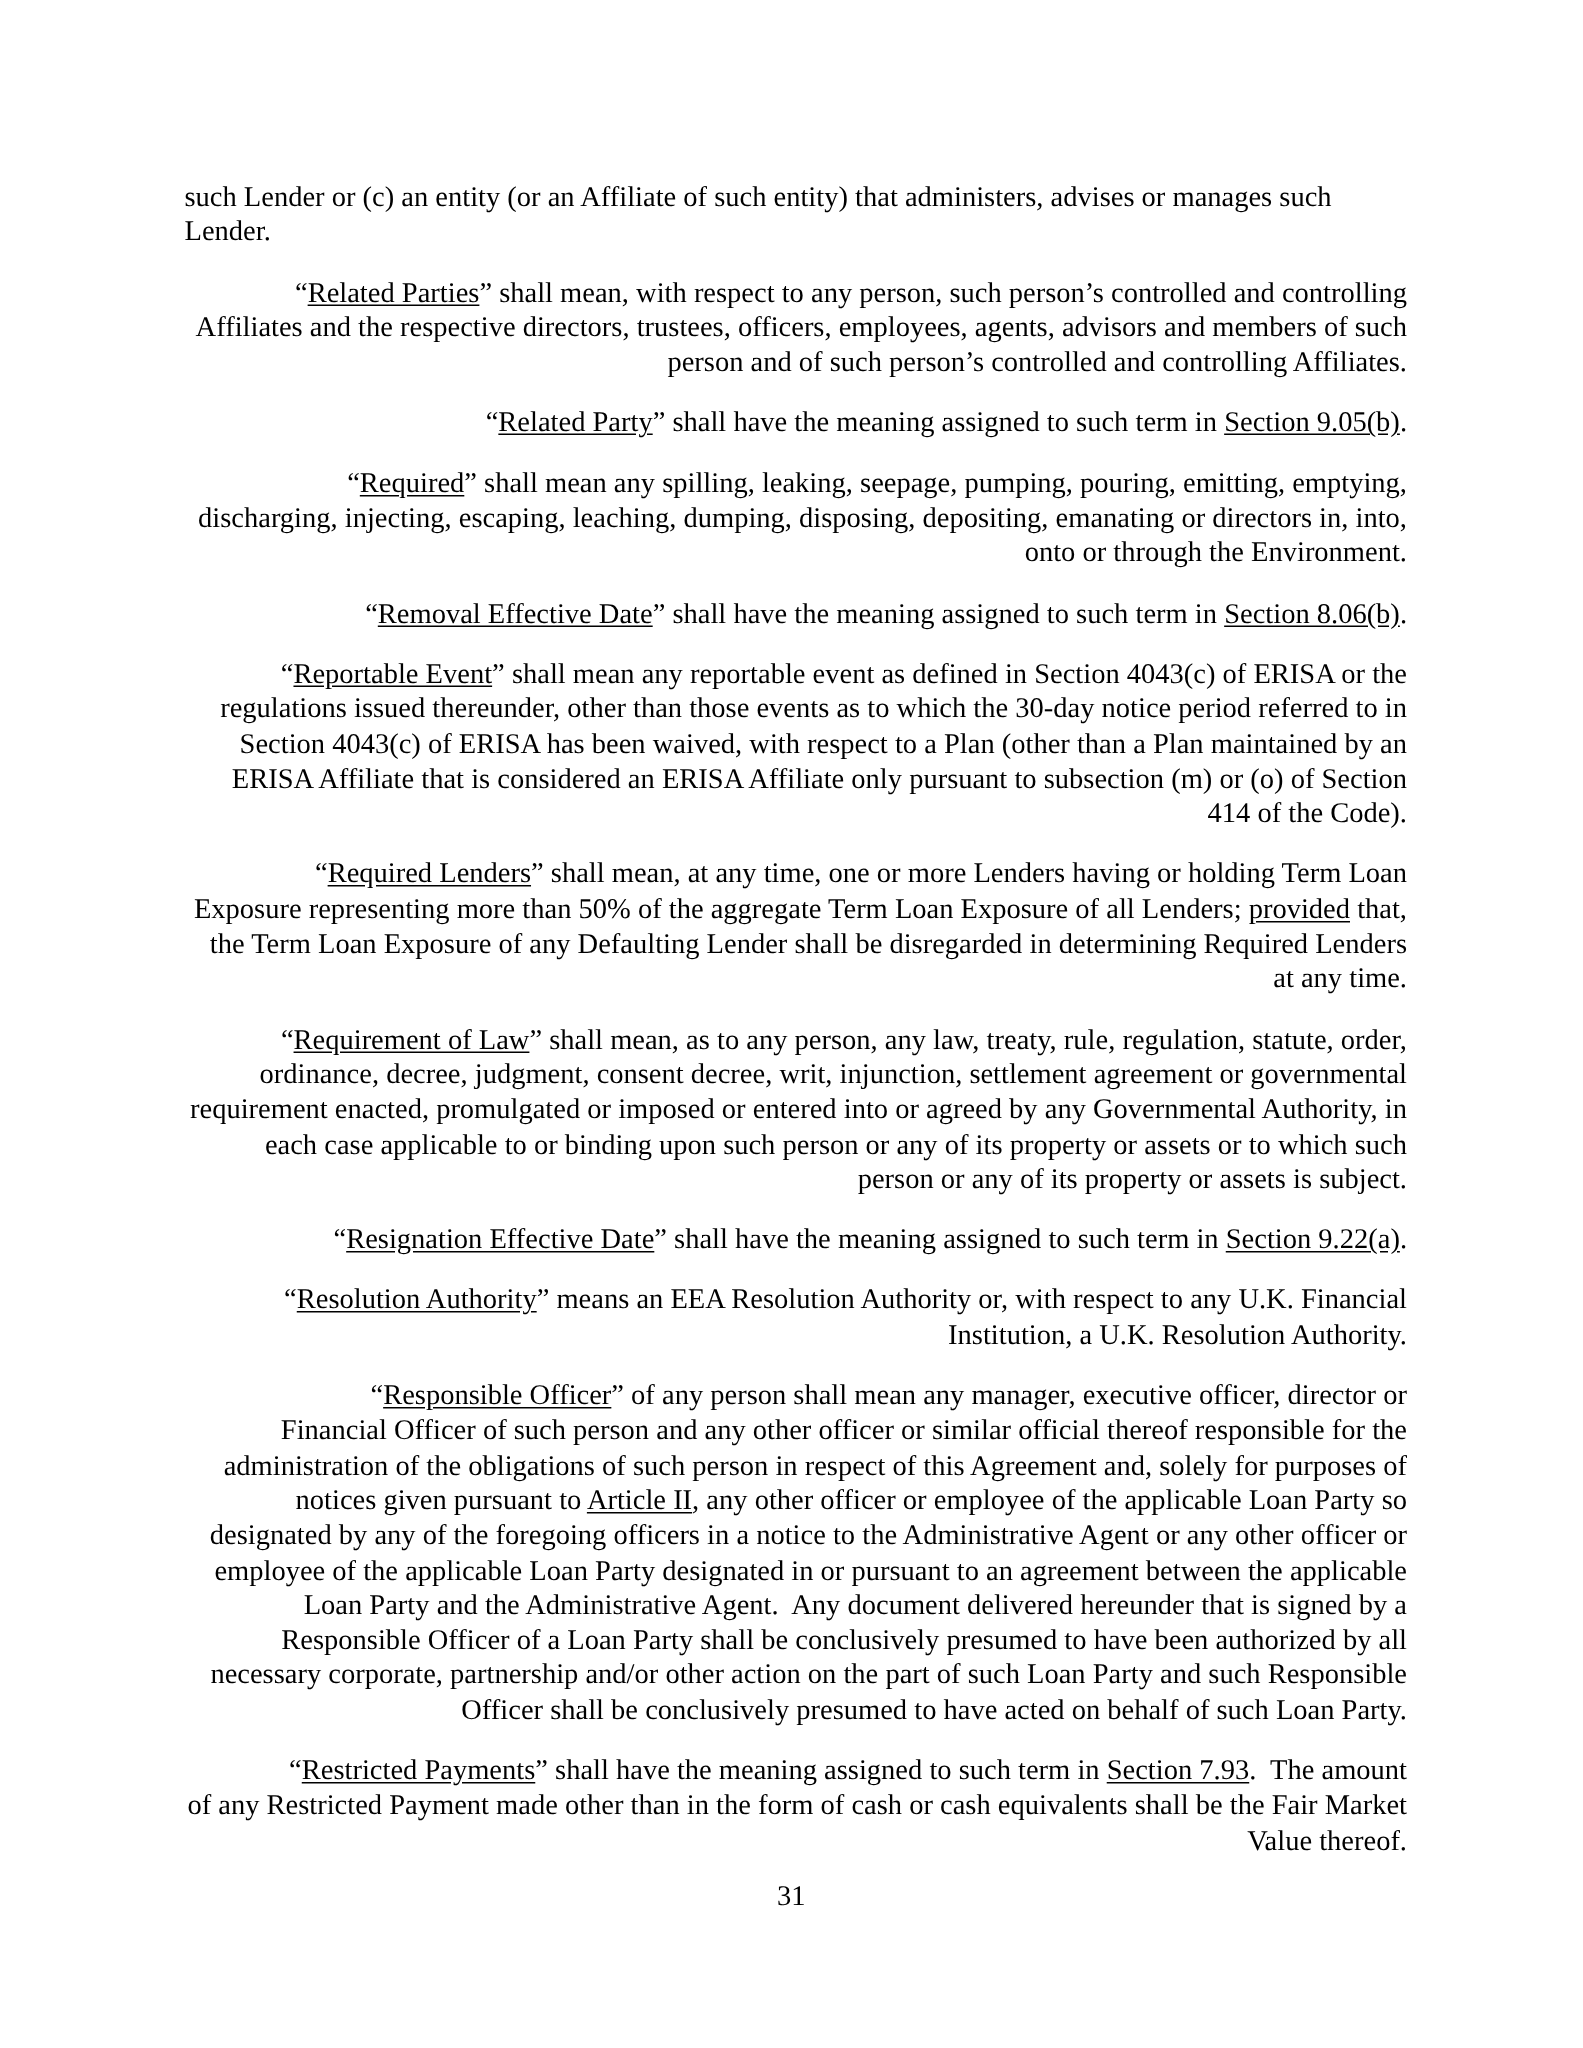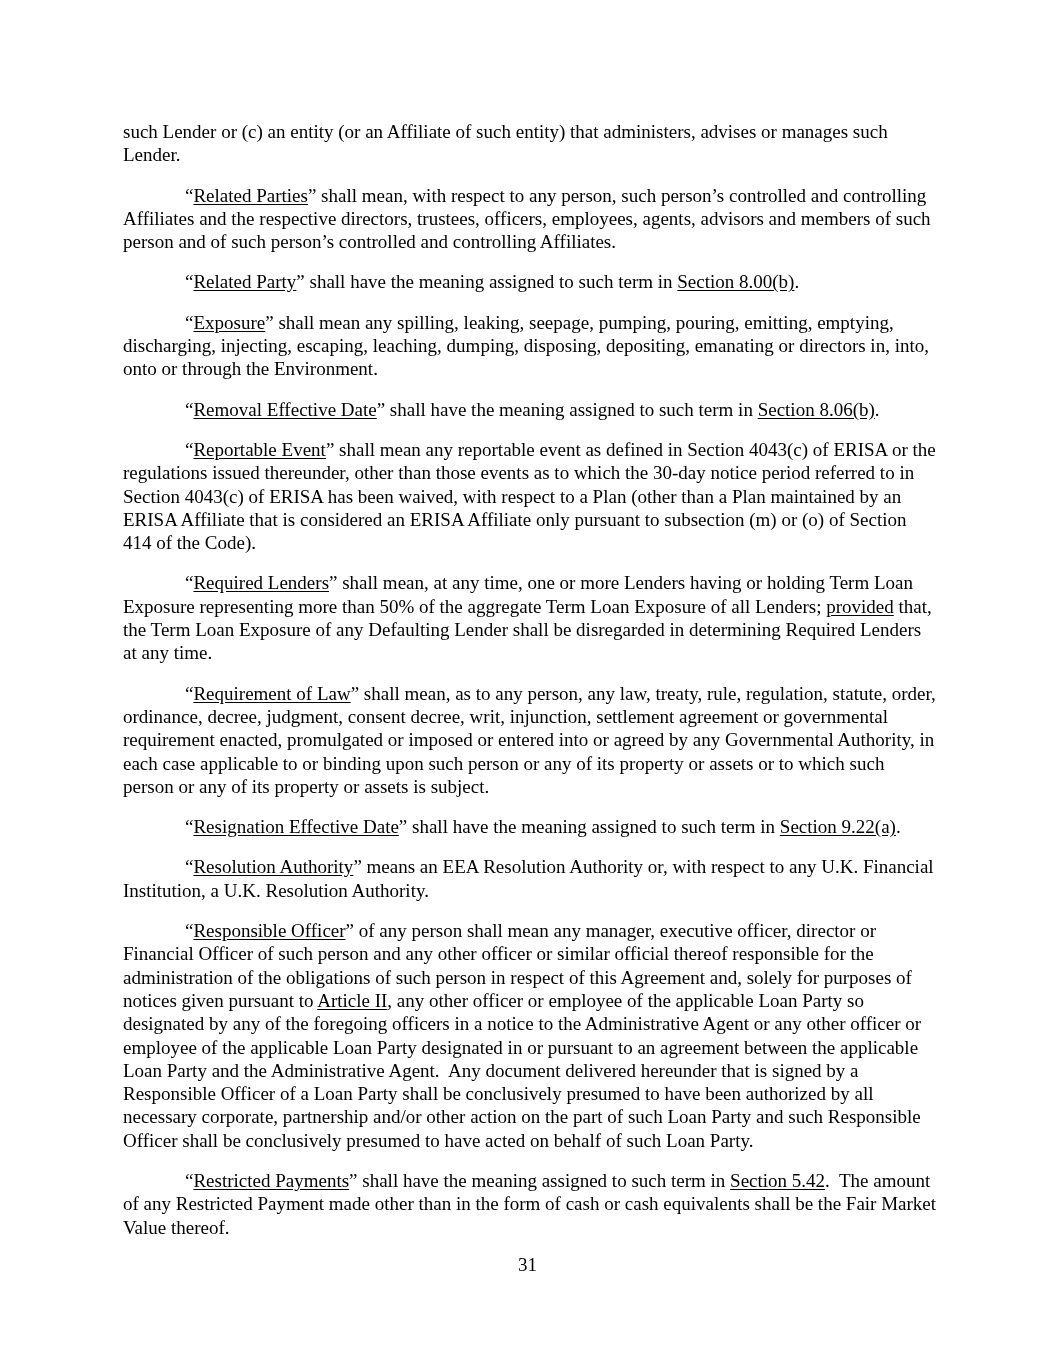--- a/index.html
+++ b/index.html
@@ -24,20 +24,21 @@
     line-height: 23.3px;
     text-align: left;
     color: #000000;
   }
   .doc-body p.para {
     margin: 0 0 17px 0;
     white-space: pre-wrap;
   }
   .doc-body p.para.indent {
     text-indent: 62px;
+    text-align: right;
   }
   .seg.u {
     text-decoration: underline;
     text-underline-offset: 2px;
   }
   .page-footer {
     position: absolute;
     left: 0;
     top: 1253px;
     width: 1055px;
@@ -47,27 +48,27 @@
     color: #000000;
   }
 </style>
 </head>
 <body>
 
 <div class="page">
   <main class="doc-body">
       <p class="para"><span class="seg">such Lender or (c) an entity (or an Affiliate of such entity) that administers, advises or manages such Lender.</span></p>
       <p class="para indent"><span class="seg">“</span><span class="seg u">Related Parties</span><span class="seg">” shall mean, with respect to any person, such person’s controlled and controlling Affiliates and the respective directors, trustees, officers, employees, agents, advisors and members of such person and of such person’s controlled and controlling Affiliates.</span></p>
-      <p class="para indent"><span class="seg">“</span><span class="seg u">Related Party</span><span class="seg">” shall have the meaning assigned to such term in </span><span class="seg u">Section 8.00(b)</span><span class="seg">.</span></p>
-      <p class="para indent"><span class="seg">“</span><span class="seg u">Exposure</span><span class="seg">” shall mean any spilling, leaking, seepage, pumping, pouring, emitting, emptying, discharging, injecting, escaping, leaching, dumping, disposing, depositing, emanating or directors in, into, onto or through the Environment.</span></p>
+      <p class="para indent"><span class="seg">“</span><span class="seg u">Related Party</span><span class="seg">” shall have the meaning assigned to such term in </span><span class="seg u">Section 9.05(b)</span><span class="seg">.</span></p>
+      <p class="para indent"><span class="seg">“</span><span class="seg u">Required</span><span class="seg">” shall mean any spilling, leaking, seepage, pumping, pouring, emitting, emptying, discharging, injecting, escaping, leaching, dumping, disposing, depositing, emanating or directors in, into, onto or through the Environment.</span></p>
       <p class="para indent"><span class="seg">“</span><span class="seg u">Removal Effective Date</span><span class="seg">” shall have the meaning assigned to such term in </span><span class="seg u">Section 8.06(b)</span><span class="seg">.</span></p>
       <p class="para indent"><span class="seg">“</span><span class="seg u">Reportable Event</span><span class="seg">” shall mean any reportable event as defined in Section 4043(c) of ERISA or the regulations issued thereunder, other than those events as to which the 30-day notice period referred to in Section 4043(c) of ERISA has been waived, with respect to a Plan (other than a Plan maintained by an ERISA Affiliate that is considered an ERISA Affiliate only pursuant to subsection (m) or (o) of Section 414 of the Code).</span></p>
       <p class="para indent"><span class="seg">“</span><span class="seg u">Required Lenders</span><span class="seg">” shall mean, at any time, one or more Lenders having or holding Term Loan Exposure representing more than 50% of the aggregate Term Loan Exposure of all Lenders; </span><span class="seg u">provided</span><span class="seg"> that, the Term Loan Exposure of any Defaulting Lender shall be disregarded in determining Required Lenders at any time.</span></p>
       <p class="para indent"><span class="seg">“</span><span class="seg u">Requirement of Law</span><span class="seg">” shall mean, as to any person, any law, treaty, rule, regulation, statute, order, ordinance, decree, judgment, consent decree, writ, injunction, settlement agreement or governmental requirement enacted, promulgated or imposed or entered into or agreed by any Governmental Authority, in each case applicable to or binding upon such person or any of its property or assets or to which such person or any of its property or assets is subject.</span></p>
       <p class="para indent"><span class="seg">“</span><span class="seg u">Resignation Effective Date</span><span class="seg">” shall have the meaning assigned to such term in </span><span class="seg u">Section 9.22(a)</span><span class="seg">.</span></p>
       <p class="para indent"><span class="seg">“</span><span class="seg u">Resolution Authority</span><span class="seg">” means an EEA Resolution Authority or, with respect to any U.K. Financial Institution, a U.K. Resolution Authority.</span></p>
       <p class="para indent"><span class="seg">“</span><span class="seg u">Responsible Officer</span><span class="seg">” of any person shall mean any manager, executive officer, director or Financial Officer of such person and any other officer or similar official thereof responsible for the administration of the obligations of such person in respect of this Agreement and, solely for purposes of notices given pursuant to </span><span class="seg u">Article II</span><span class="seg">, any other officer or employee of the applicable Loan Party so designated by any of the foregoing officers in a notice to the Administrative Agent or any other officer or employee of the applicable Loan Party designated in or pursuant to an agreement between the applicable Loan Party and the Administrative Agent.  Any document delivered hereunder that is signed by a Responsible Officer of a Loan Party shall be conclusively presumed to have been authorized by all necessary corporate, partnership and/or other action on the part of such Loan Party and such Responsible Officer shall be conclusively presumed to have acted on behalf of such Loan Party.</span></p>
-      <p class="para indent"><span class="seg">“</span><span class="seg u">Restricted Payments</span><span class="seg">” shall have the meaning assigned to such term in </span><span class="seg u">Section 5.42</span><span class="seg">.  The amount of any Restricted Payment made other than in the form of cash or cash equivalents shall be the Fair Market Value thereof.</span></p>
+      <p class="para indent"><span class="seg">“</span><span class="seg u">Restricted Payments</span><span class="seg">” shall have the meaning assigned to such term in </span><span class="seg u">Section 7.93</span><span class="seg">.  The amount of any Restricted Payment made other than in the form of cash or cash equivalents shall be the Fair Market Value thereof.</span></p>
     </main>
   <footer class="page-footer">
     <span>31</span>
   </footer>
 </div>
 
 </body></html>

